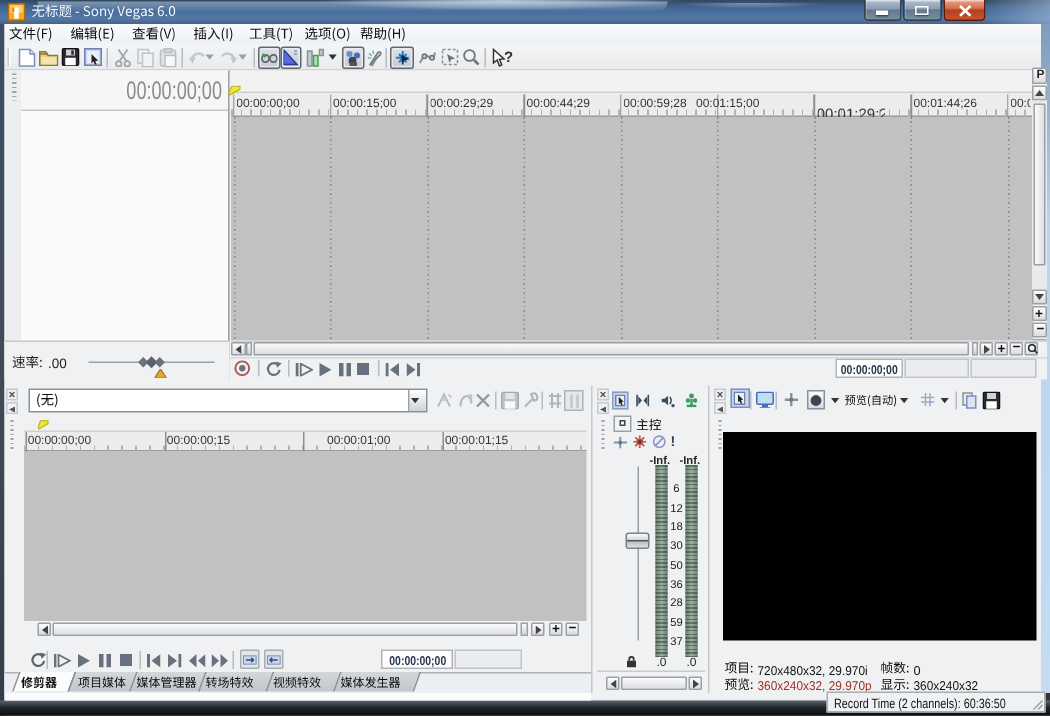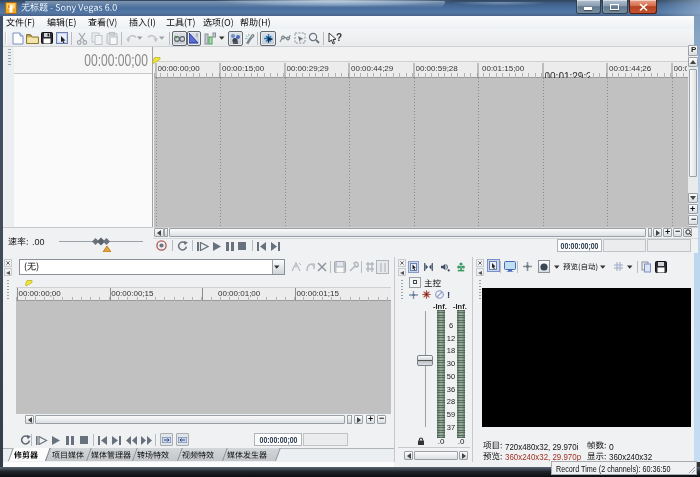--- a/index.html
+++ b/index.html
@@ -188,21 +188,21 @@
     </svg>
 <div class="abs" style="left:154px;top:47px;width:534px;height:15px;background:#f2f2f2;border-bottom:1px solid #d0d0d0;"></div>
 <div class="abs" style="left:154px;top:62px;width:534px;height:16px;background:#ececec;border-bottom:1px solid #9a9a9a;"></div>
 <div class="abs" style="left:154px;top:73px;width:534px;height:5px;background-image:repeating-linear-gradient(to right,#b2b2b2 0,#b2b2b2 1px,transparent 1px,transparent 6.45px);"></div>
 <div class="abs" style="left:154px;top:63px;width:534px;height:15px;background-image:repeating-linear-gradient(to right,#8e8e8e 0,#8e8e8e 1px,transparent 1px,transparent 64.5px);background-position:1.5px 0;"></div>
 <div class="abs" style="left:157.5px;top:63.5px;font-size:8px;color:#333;white-space:nowrap;width:45px;overflow:hidden">00:00:00;00</div>
 <div class="abs" style="left:222.0px;top:63.5px;font-size:8px;color:#333;white-space:nowrap;width:45px;overflow:hidden">00:00:15;00</div>
 <div class="abs" style="left:286.5px;top:63.5px;font-size:8px;color:#333;white-space:nowrap;width:45px;overflow:hidden">00:00:29;29</div>
 <div class="abs" style="left:351.0px;top:63.5px;font-size:8px;color:#333;white-space:nowrap;width:45px;overflow:hidden">00:00:44;29</div>
 <div class="abs" style="left:415.5px;top:63.5px;font-size:8px;color:#333;white-space:nowrap;width:45px;overflow:hidden">00:00:59;28</div>
-<div class="abs" style="left:482px;top:63.5px;font-size:8px;color:#333;white-space:nowrap;width:45px;overflow:hidden">00:01:15;00</div>
+<div class="abs" style="left:464px;top:63.5px;font-size:8px;color:#333;white-space:nowrap;width:45px;overflow:hidden">00:01:15;00</div>
 <div class="abs" style="left:544.5px;top:71px;font-size:10px;color:#333;white-space:nowrap;width:45px;overflow:hidden">00:01:29;29</div>
 <div class="abs" style="left:609.0px;top:63.5px;font-size:8px;color:#333;white-space:nowrap;width:45px;overflow:hidden">00:01:44;26</div>
 <div class="abs" style="left:673.5px;top:63.5px;font-size:8px;color:#333;white-space:nowrap;width:13.5px;overflow:hidden">00:01:59;28</div>
 <svg class="abs" style="left:152px;top:57px" width="9" height="7">
       <polygon points="2.5,0.5 8,0.5 8,2.5 1,6.5 0.5,5" fill="#efe63a" stroke="#b8ac18" stroke-width="0.7"></polygon>
     </svg>
 <div class="abs" style="left:154px;top:78px;width:534px;height:149px;background:#c1c1c1;"></div>
 <div class="abs" style="left:155.5px;top:78px;width:1px;height:149px;background-image:repeating-linear-gradient(to bottom,#8a8a8a 0,#8a8a8a 1px,transparent 1px,transparent 3px)"></div>
 <div class="abs" style="left:220.0px;top:78px;width:1px;height:149px;background-image:repeating-linear-gradient(to bottom,#8a8a8a 0,#8a8a8a 1px,transparent 1px,transparent 3px)"></div>
 <div class="abs" style="left:284.5px;top:78px;width:1px;height:149px;background-image:repeating-linear-gradient(to bottom,#8a8a8a 0,#8a8a8a 1px,transparent 1px,transparent 3px)"></div>

